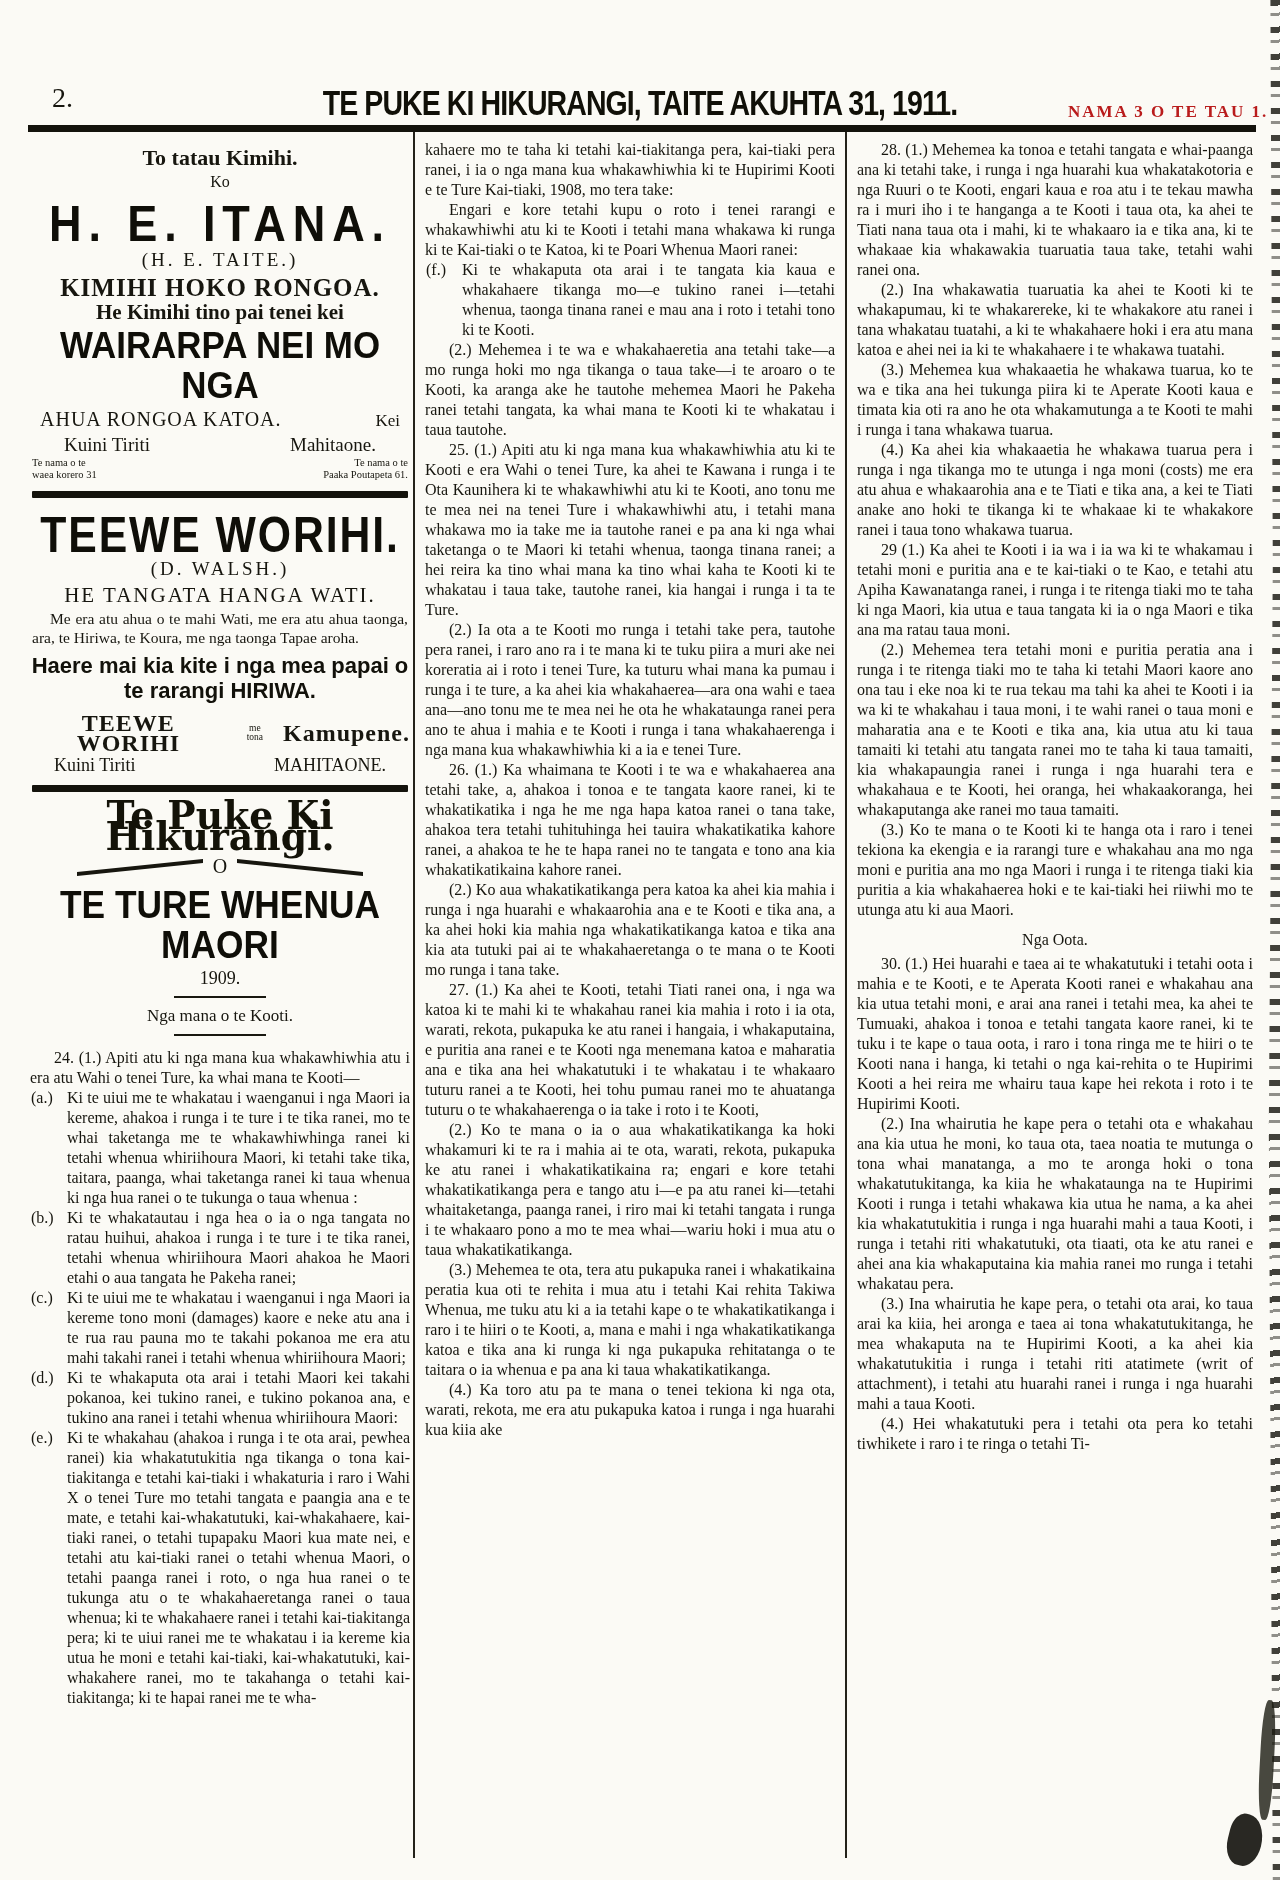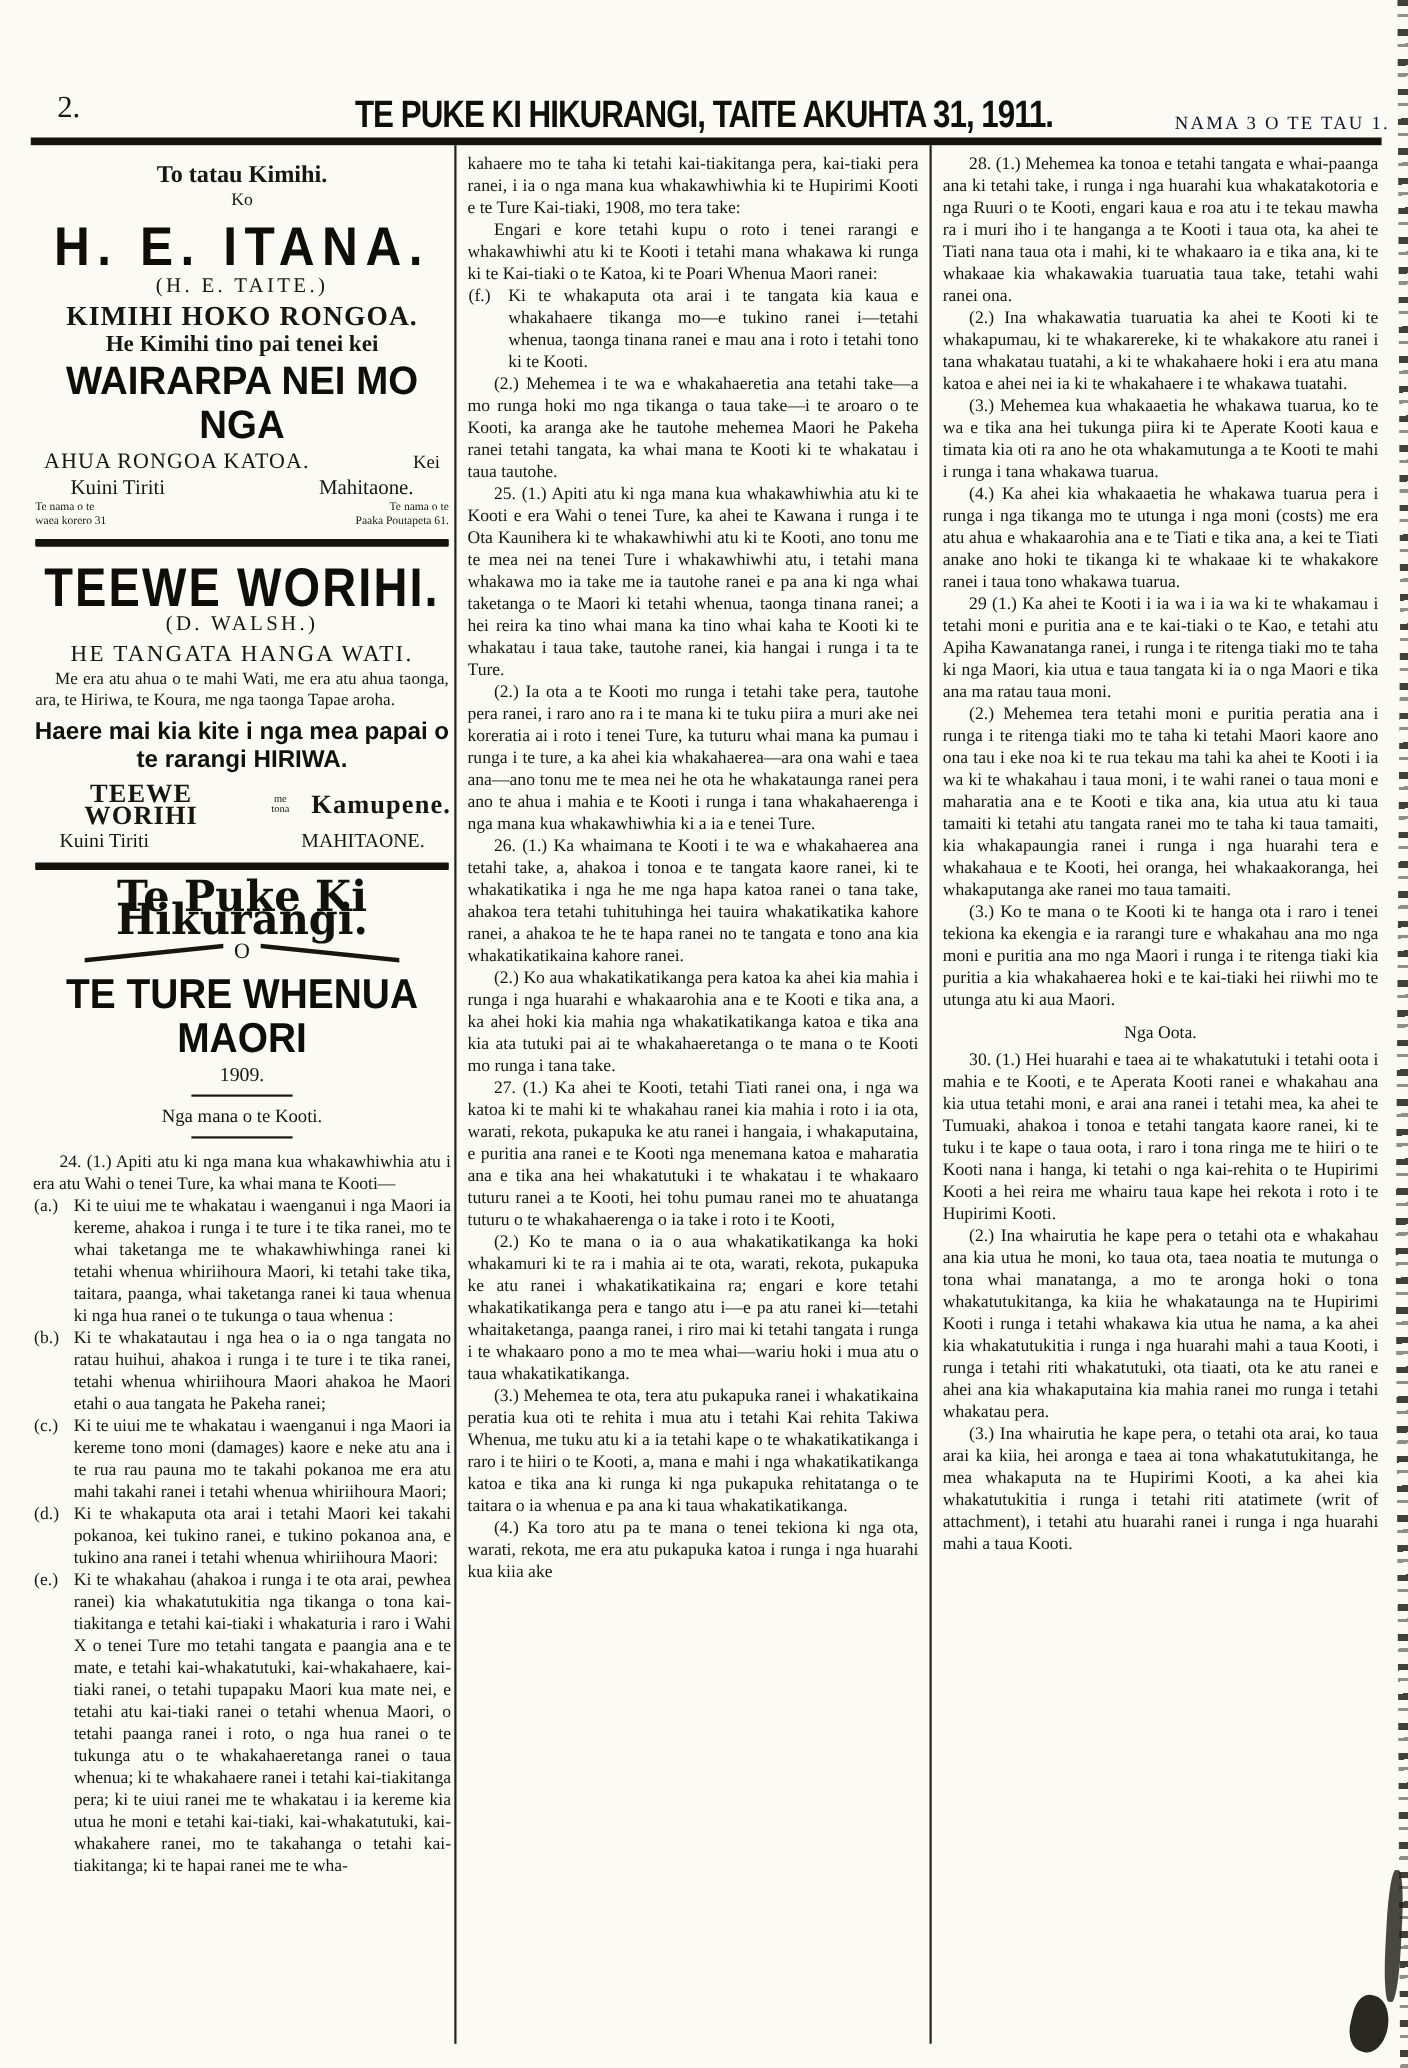--- a/index.html
+++ b/index.html
@@ -11,21 +11,21 @@
   }
   .page{position:absolute;inset:0;}
   
   .pagenum{position:absolute;left:52px;top:82px;font-size:28px;}
   .dateline{
     position:absolute;left:0;right:0;top:84px;text-align:center;
     font-family:"Liberation Sans","DejaVu Sans",sans-serif;font-weight:700;
     font-size:31px;letter-spacing:-1px;transform:scale(.92,1.12);transform-origin:center top;
     color:#111008;
   }
-  .issue{position:absolute;left:1068px;top:102px;font-size:17px;letter-spacing:2px;color:#0f172a;}
+  .issue{position:absolute;left:1068px;top:102px;font-size:17px;letter-spacing:2px;color:#b91c1c;font-weight:bold;}
   .main-rule{position:absolute;left:28px;right:24px;top:125px;height:7px;background:#14130c;
     box-shadow:0 9px 0 -7px #14130c;}
   
   .vrule{position:absolute;top:132px;height:1726px;width:2px;background:#24221a;}
   .vrule.v1{left:413px;}
   .vrule.v2{left:845px;}
   .col{position:absolute;top:140px;height:1712px;overflow:hidden;font-size:16px;line-height:20px;}
   .col1{left:30px;width:380px;}
   .col2{left:425px;width:410px;}
   .col3{left:857px;width:396px;}
@@ -226,18 +226,19 @@
       <p class="ind">(2.) Ina whakawatia tuaruatia ka ahei te Kooti ki te whakapumau, ki te whakarereke, ki te whakakore atu ranei i tana whakatau tuatahi, a ki te whakahaere hoki i era atu mana katoa e ahei nei ia ki te whakahaere i te whakawa tuatahi.</p>
       <p class="ind">(3.) Mehemea kua whakaaetia he whakawa tuarua, ko te wa e tika ana hei tukunga piira ki te Aperate Kooti kaua e timata kia oti ra ano he ota whakamutunga a te Kooti te mahi i runga i tana whakawa tuarua.</p>
       <p class="ind">(4.) Ka ahei kia whakaaetia he whakawa tuarua pera i runga i nga tikanga mo te utunga i nga moni (costs) me era atu ahua e whakaarohia ana e te Tiati e tika ana, a kei te Tiati anake ano hoki te tikanga ki te whakaae ki te whakakore ranei i taua tono whakawa tuarua.</p>
       <p class="ind">29 (1.) Ka ahei te Kooti i ia wa i ia wa ki te whakamau i tetahi moni e puritia ana e te kai-tiaki o te Kao, e tetahi atu Apiha Kawanatanga ranei, i runga i te ritenga tiaki mo te taha ki nga Maori, kia utua e taua tangata ki ia o nga Maori e tika ana ma ratau taua moni.</p>
       <p class="ind">(2.) Mehemea tera tetahi moni e puritia peratia ana i runga i te ritenga tiaki mo te taha ki tetahi Maori kaore ano ona tau i eke noa ki te rua tekau ma tahi ka ahei te Kooti i ia wa ki te whakahau i taua moni, i te wahi ranei o taua moni e maharatia ana e te Kooti e tika ana, kia utua atu ki taua tamaiti ki tetahi atu tangata ranei mo te taha ki taua tamaiti, kia whakapaungia ranei i runga i nga huarahi tera e whakahaua e te Kooti, hei oranga, hei whakaakoranga, hei whakaputanga ake ranei mo taua tamaiti.</p>
       <p class="ind">(3.) Ko te mana o te Kooti ki te hanga ota i raro i tenei tekiona ka ekengia e ia rarangi ture e whakahau ana mo nga moni e puritia ana mo nga Maori i runga i te ritenga tiaki kia puritia a kia whakahaerea hoki e te kai-tiaki hei riiwhi mo te utunga atu ki aua Maori.</p>
       <div class="col-heading">Nga Oota.</div>
       <p class="ind">30. (1.) Hei huarahi e taea ai te whakatutuki i tetahi oota i mahia e te Kooti, e te Aperata Kooti ranei e whakahau ana kia utua tetahi moni, e arai ana ranei i tetahi mea, ka ahei te Tumuaki, ahakoa i tonoa e tetahi tangata kaore ranei, ki te tuku i te kape o taua oota, i raro i tona ringa me te hiiri o te Kooti nana i hanga, ki tetahi o nga kai-rehita o te Hupirimi Kooti a hei reira me whairu taua kape hei rekota i roto i te Hupirimi Kooti.</p>
       <p class="ind">(2.) Ina whairutia he kape pera o tetahi ota e whakahau ana kia utua he moni, ko taua ota, taea noatia te mutunga o tona whai manatanga, a mo te aronga hoki o tona whakatutukitanga, ka kiia he whakataunga na te Hupirimi Kooti i runga i tetahi whakawa kia utua he nama, a ka ahei kia whakatutukitia i runga i nga huarahi mahi a taua Kooti, i runga i tetahi riti whakatutuki, ota tiaati, ota ke atu ranei e ahei ana kia whakaputaina kia mahia ranei mo runga i tetahi whakatau pera.</p>
       <p class="ind">(3.) Ina whairutia he kape pera, o tetahi ota arai, ko taua arai ka kiia, hei aronga e taea ai tona whakatutukitanga, he mea whakaputa na te Hupirimi Kooti, a ka ahei kia whakatutukitia i runga i tetahi riti atatimete (writ of attachment), i tetahi atu huarahi ranei i runga i nga huarahi mahi a taua Kooti.</p>
+      <p class="ind">(4.) Hei whakatutuki pera i tetahi ota pera ko tetahi tiwhikete i raro i te ringa o tetahi Ti-</p>
     </div>
 
   <div class="scan-edge"></div>
   <div class="corner-blob"></div>
   <div class="corner-blob2"></div>
 </div>
 
 </body></html>

